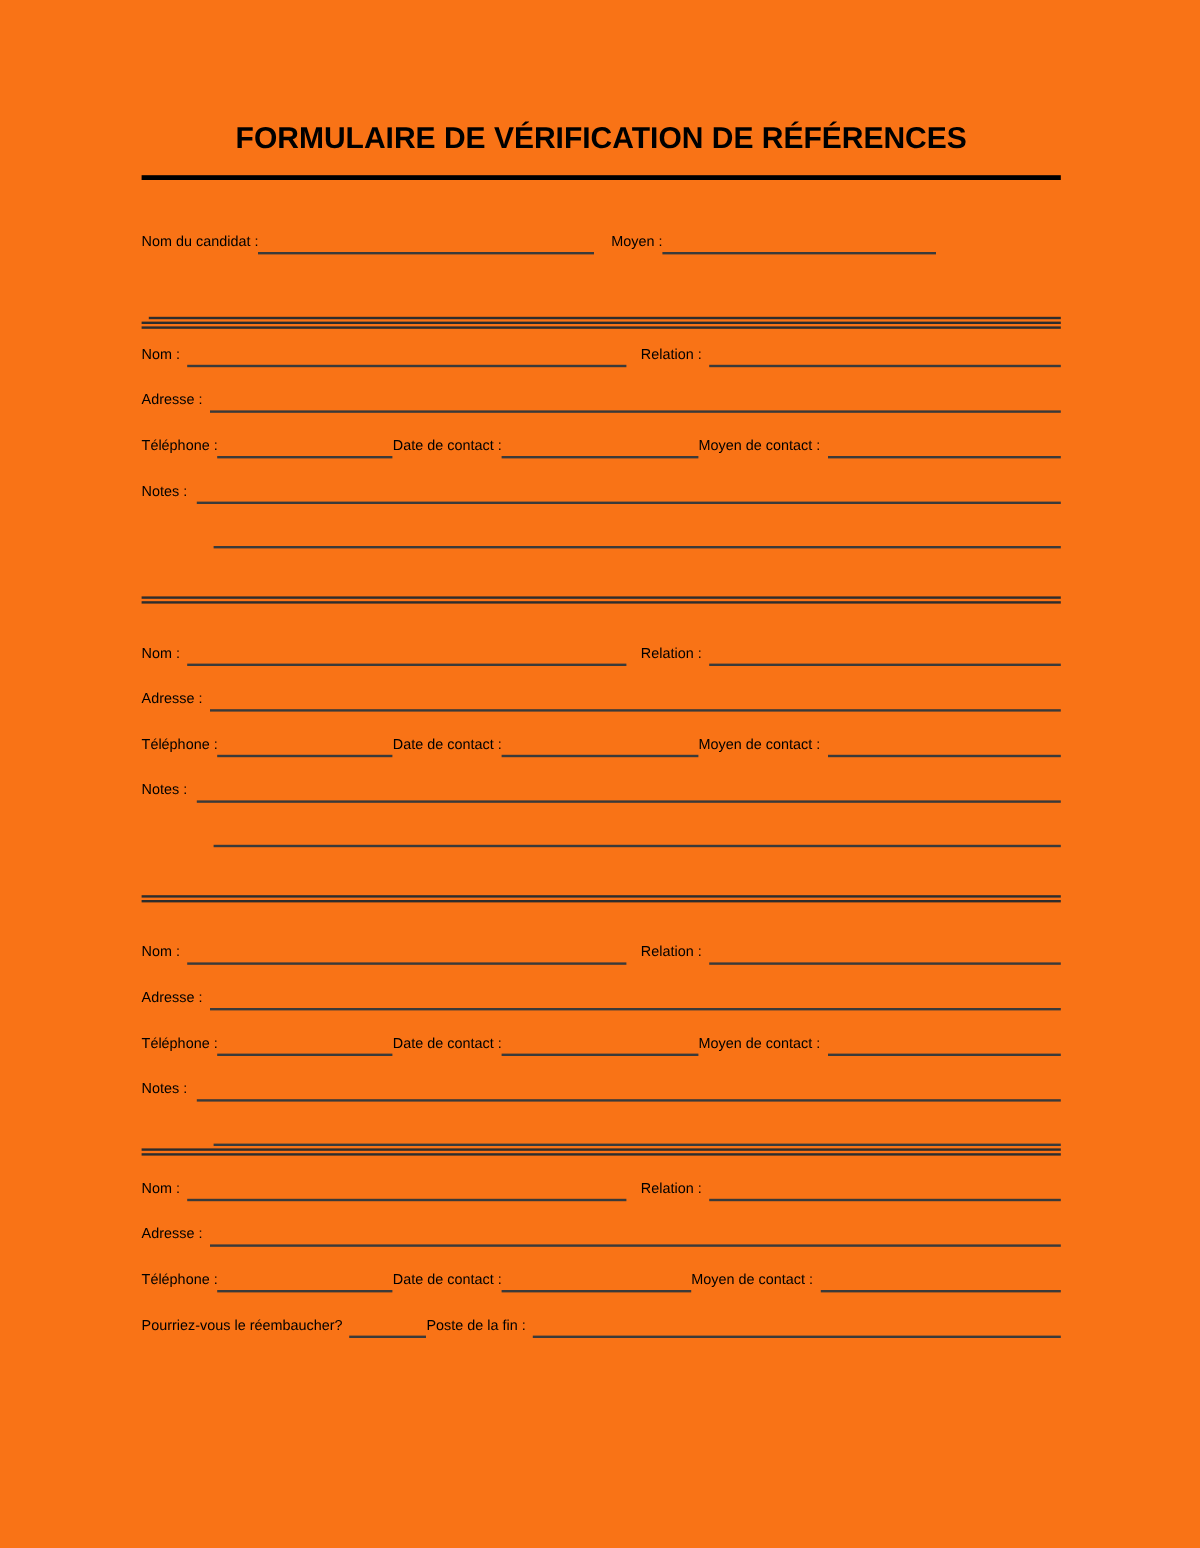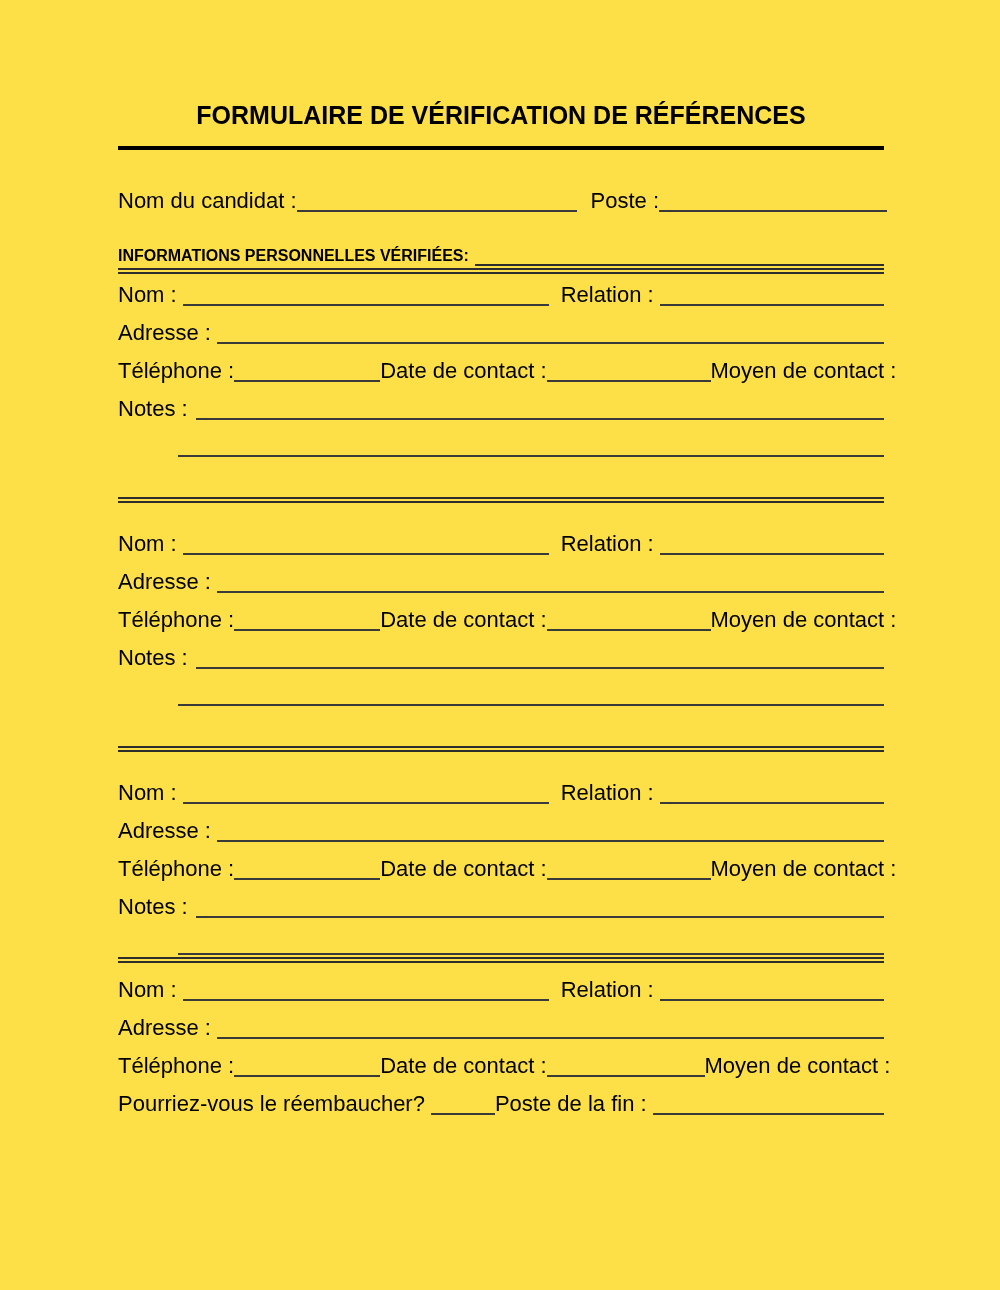--- a/index.html
+++ b/index.html
@@ -1,41 +1,41 @@
 <!DOCTYPE html>
 <html><head>
 <meta charset="utf-8">
 <style>
   html,body { margin:0; padding:0; background:#ffffff; }
   .page {
     position:relative;
     width:1000px; height:1290px;
     margin:0 auto;
-    background:#fde047;
+    background:#f97316;
     box-sizing:border-box;
     padding:0 116px 0 118px;
     font-family:"Liberation Sans", sans-serif;
     color:#000;
     overflow:hidden;
   }
   .doc-title {
     padding-top:100px;
     text-align:center;
     font-size:25px;
     font-weight:bold;
     line-height:30px;
     white-space:nowrap;
   }
   .title-rule { margin-top:16px; height:4px; background:#000; }
 
   .row {
     display:flex;
     align-items:flex-end;
     height:24px;
-    font-size:22px;
+    font-size:12px;
     line-height:22px;
     white-space:nowrap;
     margin-top:14px;
   }
   .lbl { flex:0 0 auto; }
   .fill {
     border-bottom:2px solid #3a3a3a;
     height:100%;
     flex:0 0 auto;
     box-sizing:border-box;
@@ -85,26 +85,25 @@
 <body>
 
 <div class="page">
 
   <div class="doc-title">FORMULAIRE DE VÉRIFICATION DE RÉFÉRENCES</div>
   <div class="title-rule"></div>
 
   <div class="row mt38">
     <span class="lbl">Nom du candidat :</span>
     <span class="fill w280"></span>
-    <span class="lbl gap14">Poste :</span>
+    <span class="lbl gap14">Moyen :</span>
     <span class="fill w228"></span>
   </div>
 
   <div class="sec-head mt32">
-    <span>INFORMATIONS PERSONNELLES VÉRIFIÉES:</span>
     <span class="fill grow gap6"></span>
   </div>
   <div class="double-rule"></div>
 
   <div class="row mt8">
     <span class="lbl">Nom :</span>
     <span class="fill w366 gap6"></span>
     <span class="lbl gap12">Relation :</span>
     <span class="fill grow gap6"></span>
   </div>

